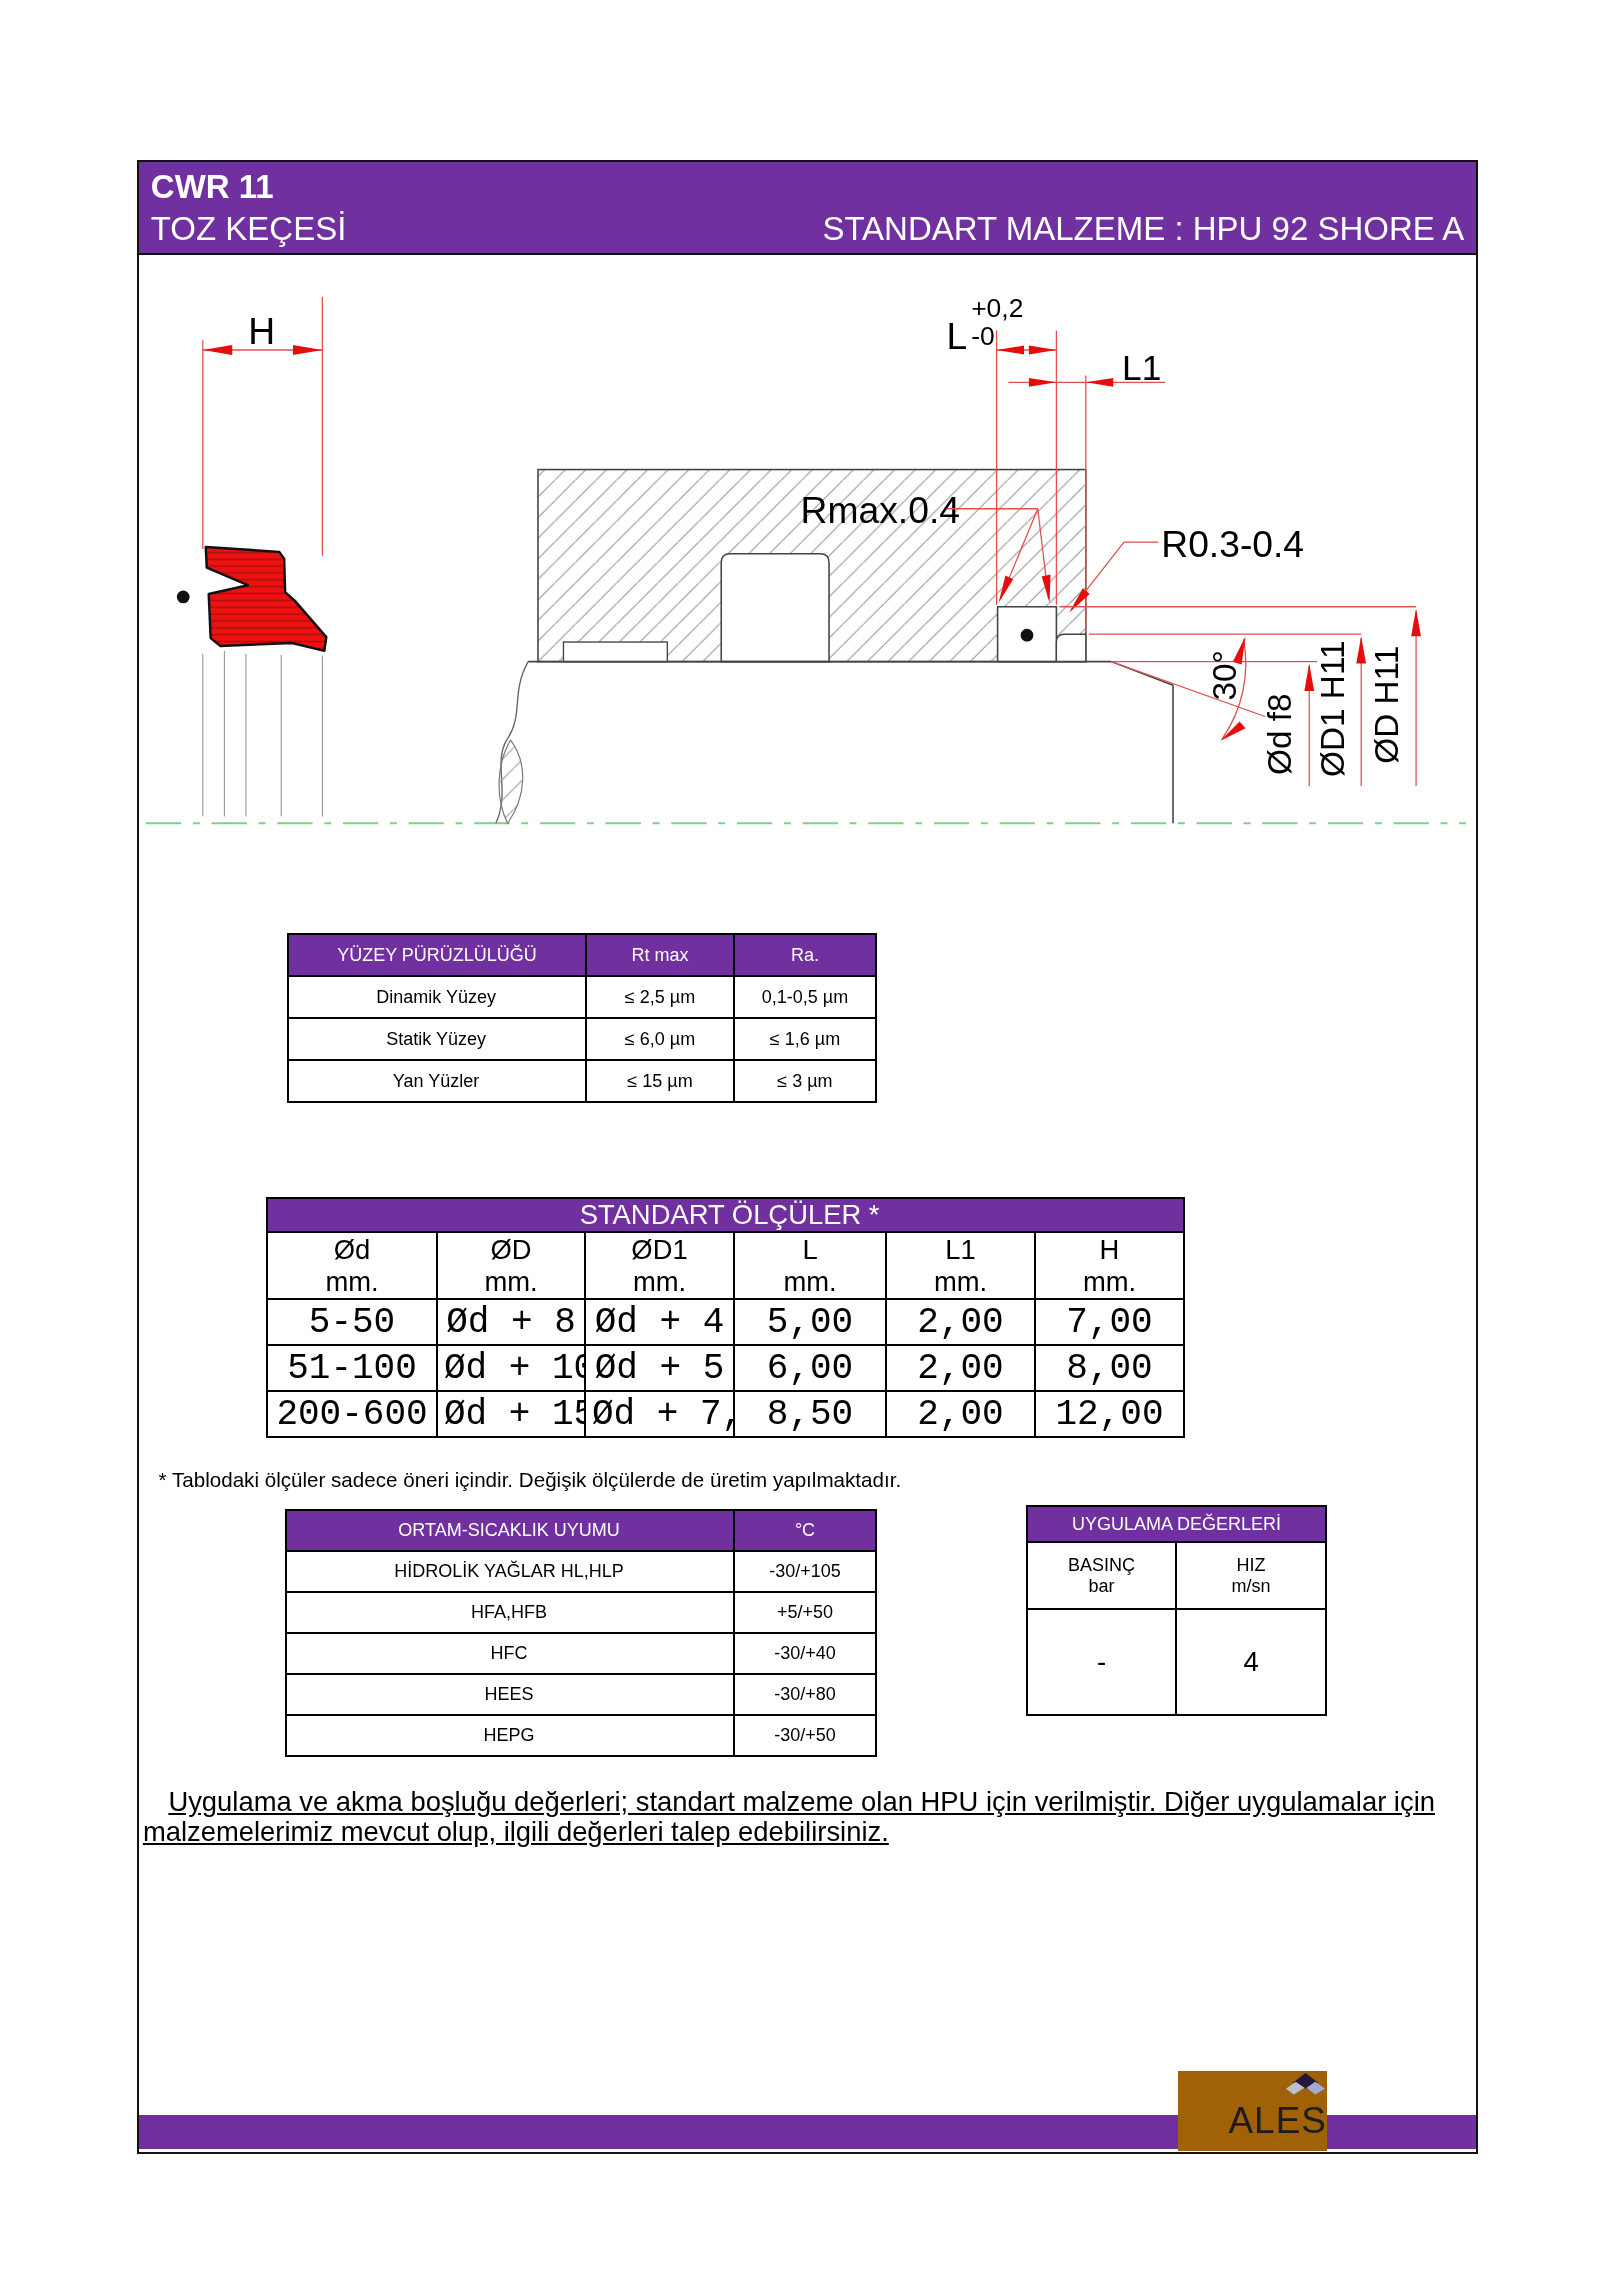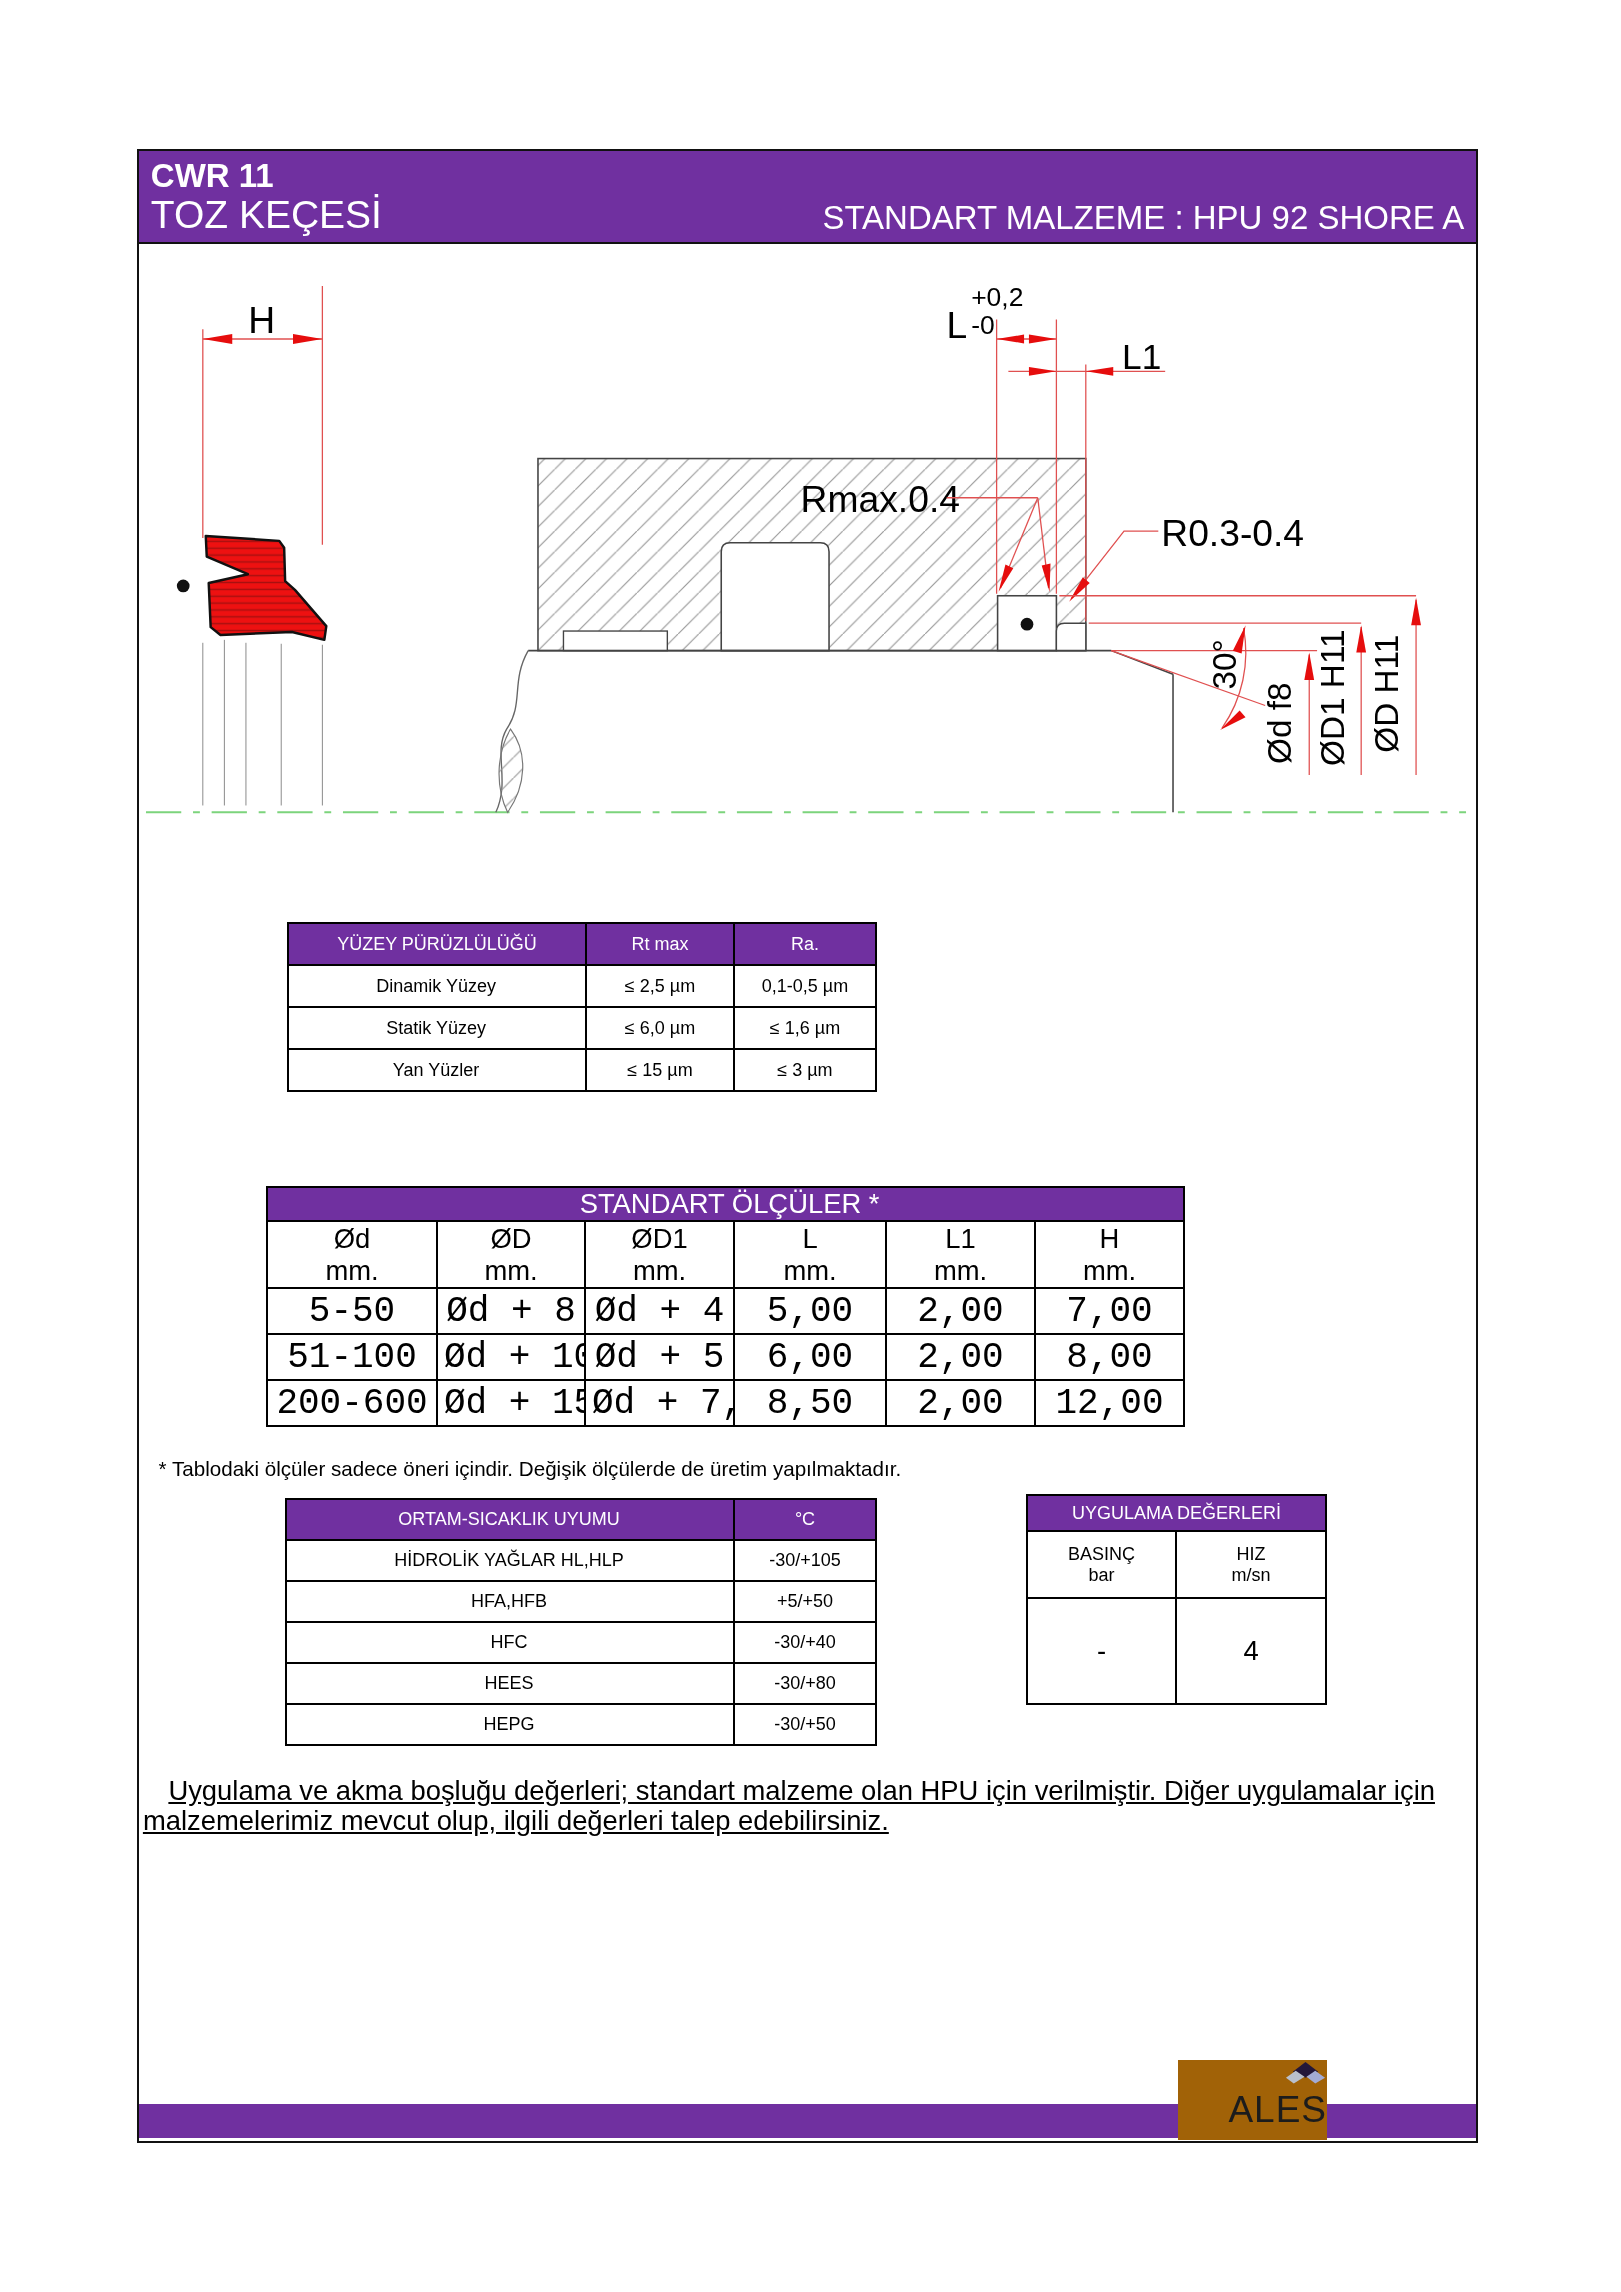--- a/index.html
+++ b/index.html
@@ -1,20 +1,20 @@
 <!DOCTYPE html>
 <html><head>
 <meta charset="utf-8">
 <style>
   html,body{margin:0;padding:0;background:#fff;}
   body{width:1621px;height:2293px;position:relative;font-family:"Liberation Sans",sans-serif;color:#000;}
-  .frame{position:absolute;left:137px;top:149px;width:1341px;height:1994px;border:2.9px solid #111;box-sizing:border-box;background:#fff;}
+  .frame{position:absolute;left:137px;top:160px;width:1341px;height:1994px;border:2.9px solid #111;box-sizing:border-box;background:#fff;}
   .hdr{position:absolute;left:0;top:0;width:100%;height:93px;background:#7030A0;border-bottom:2.9px solid #111;box-sizing:border-box;color:#fff;}
   .hdr .code{position:absolute;left:11.8px;top:5.9px;font-size:33px;font-weight:bold;}
-  .hdr .prod{position:absolute;left:11.8px;bottom:4.9px;font-size:39px;}
+  .hdr .prod{position:absolute;left:11.8px;bottom:4.9px;font-size:33px;}
   .hdr .mat{position:absolute;right:11.8px;bottom:4.9px;font-size:33px;}
   svg text{font-family:"Liberation Sans",sans-serif;}
   table{border-collapse:collapse;table-layout:fixed;position:absolute;background:#fff;}
   td,th{border:2.5px solid #000;font-size:18px;padding:0 5.9px;overflow:hidden;white-space:nowrap;}
   .ph{background:#7030A0;color:#fff;}
   .cc{text-align:center;}
   .lc{text-align:center;padding-left:4px;}
   .t1{left:148px;top:771px;width:588px;}
   .t1 td{height:40px;}
   .t2{left:127px;top:1035px;width:916px;}

